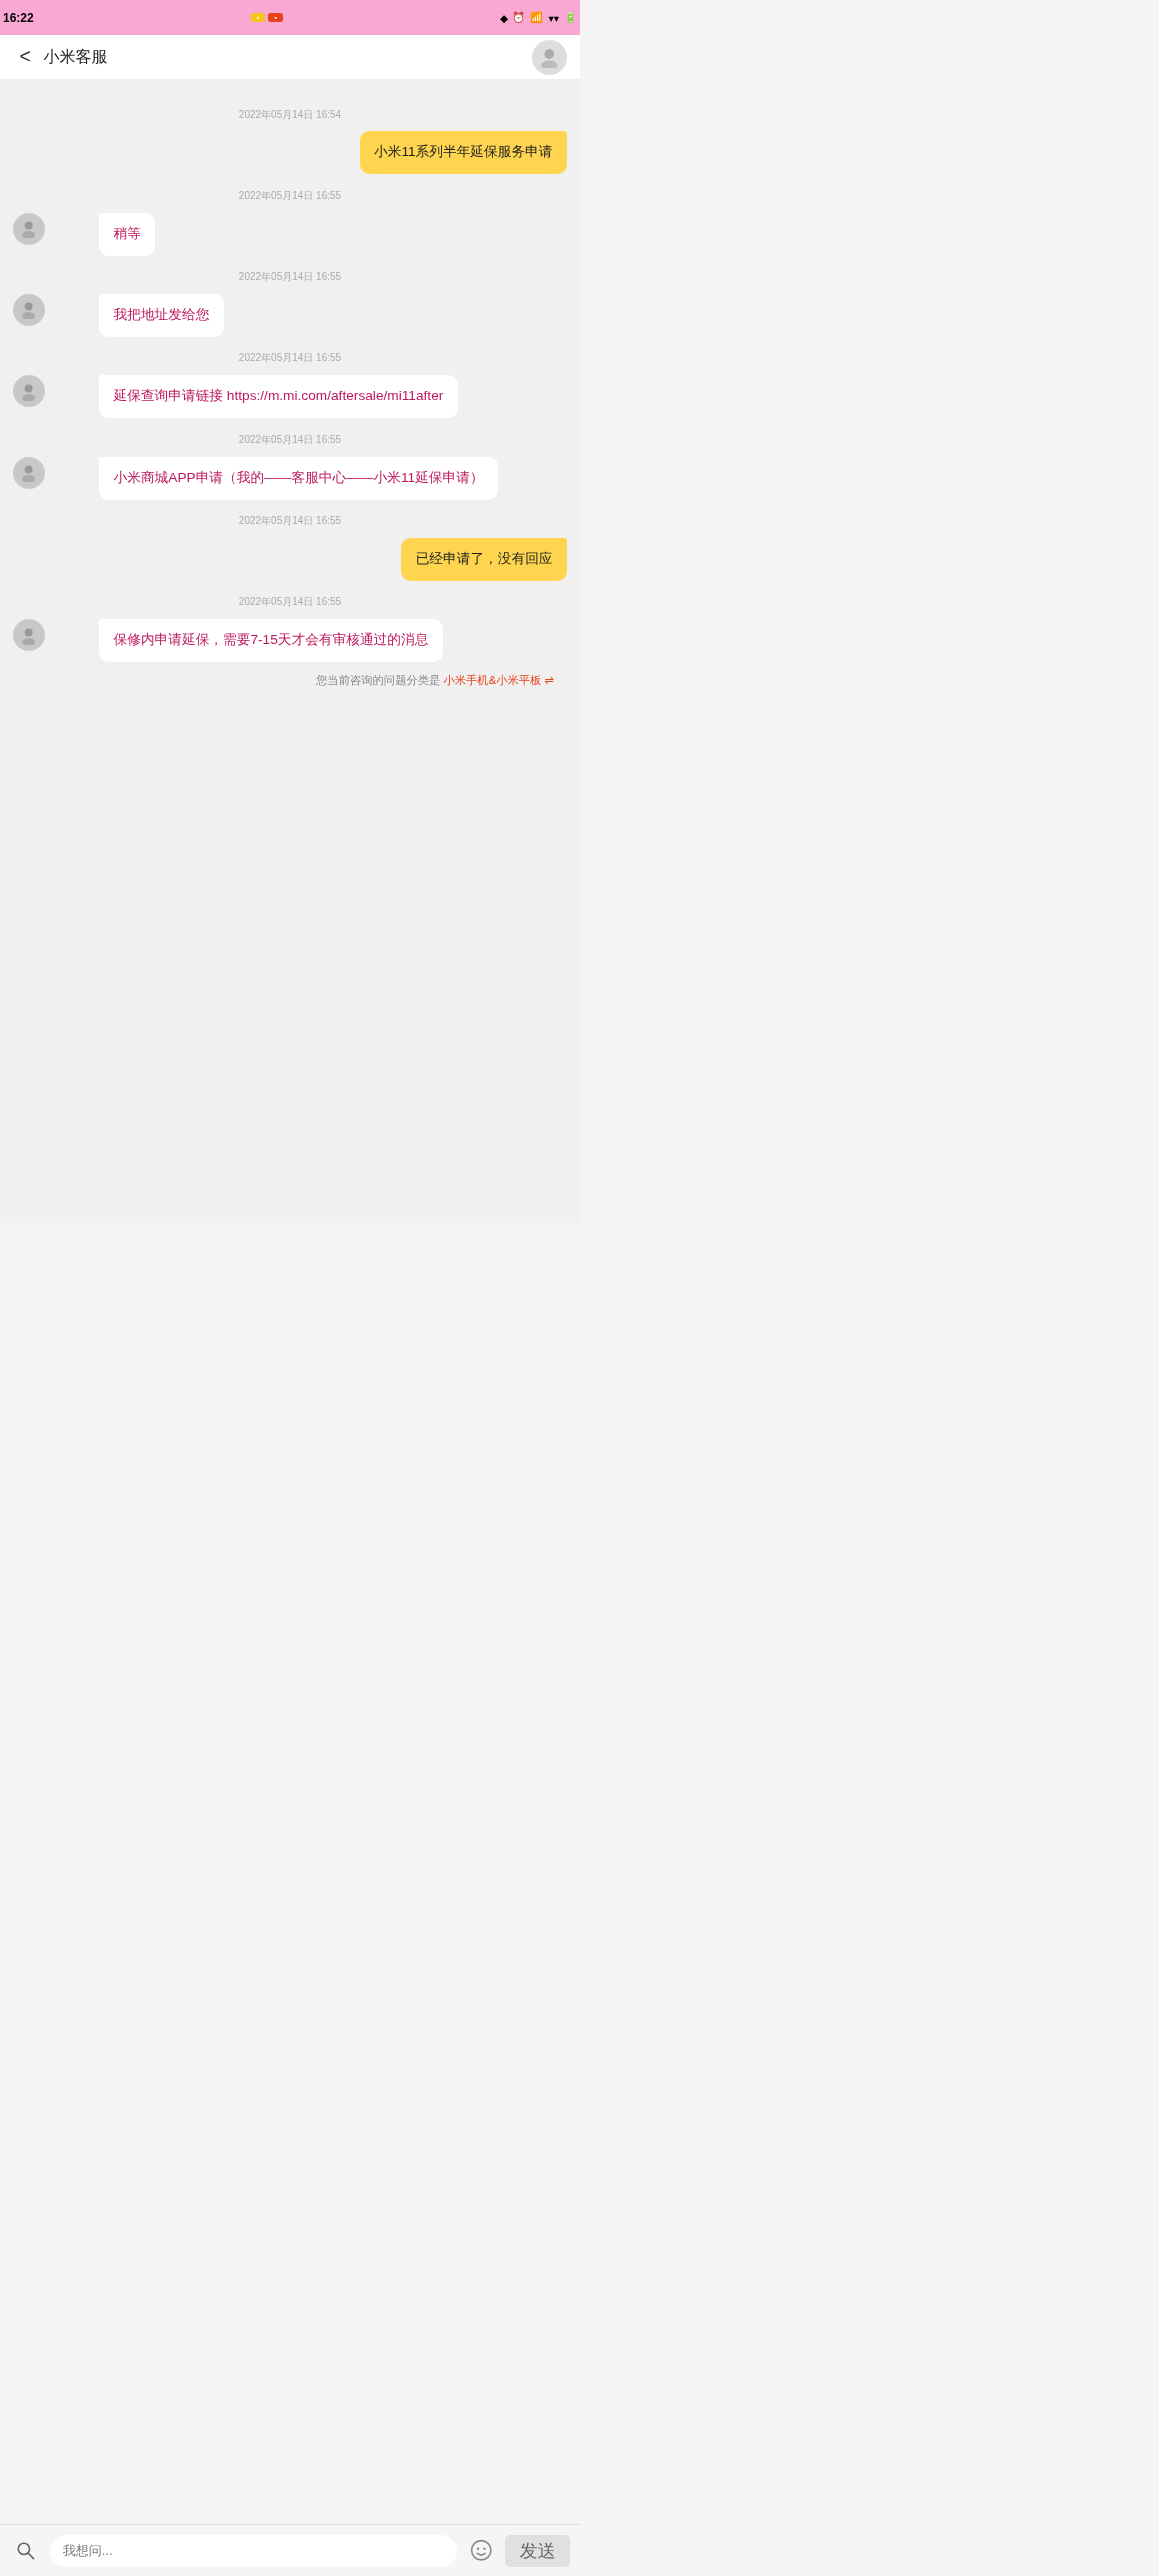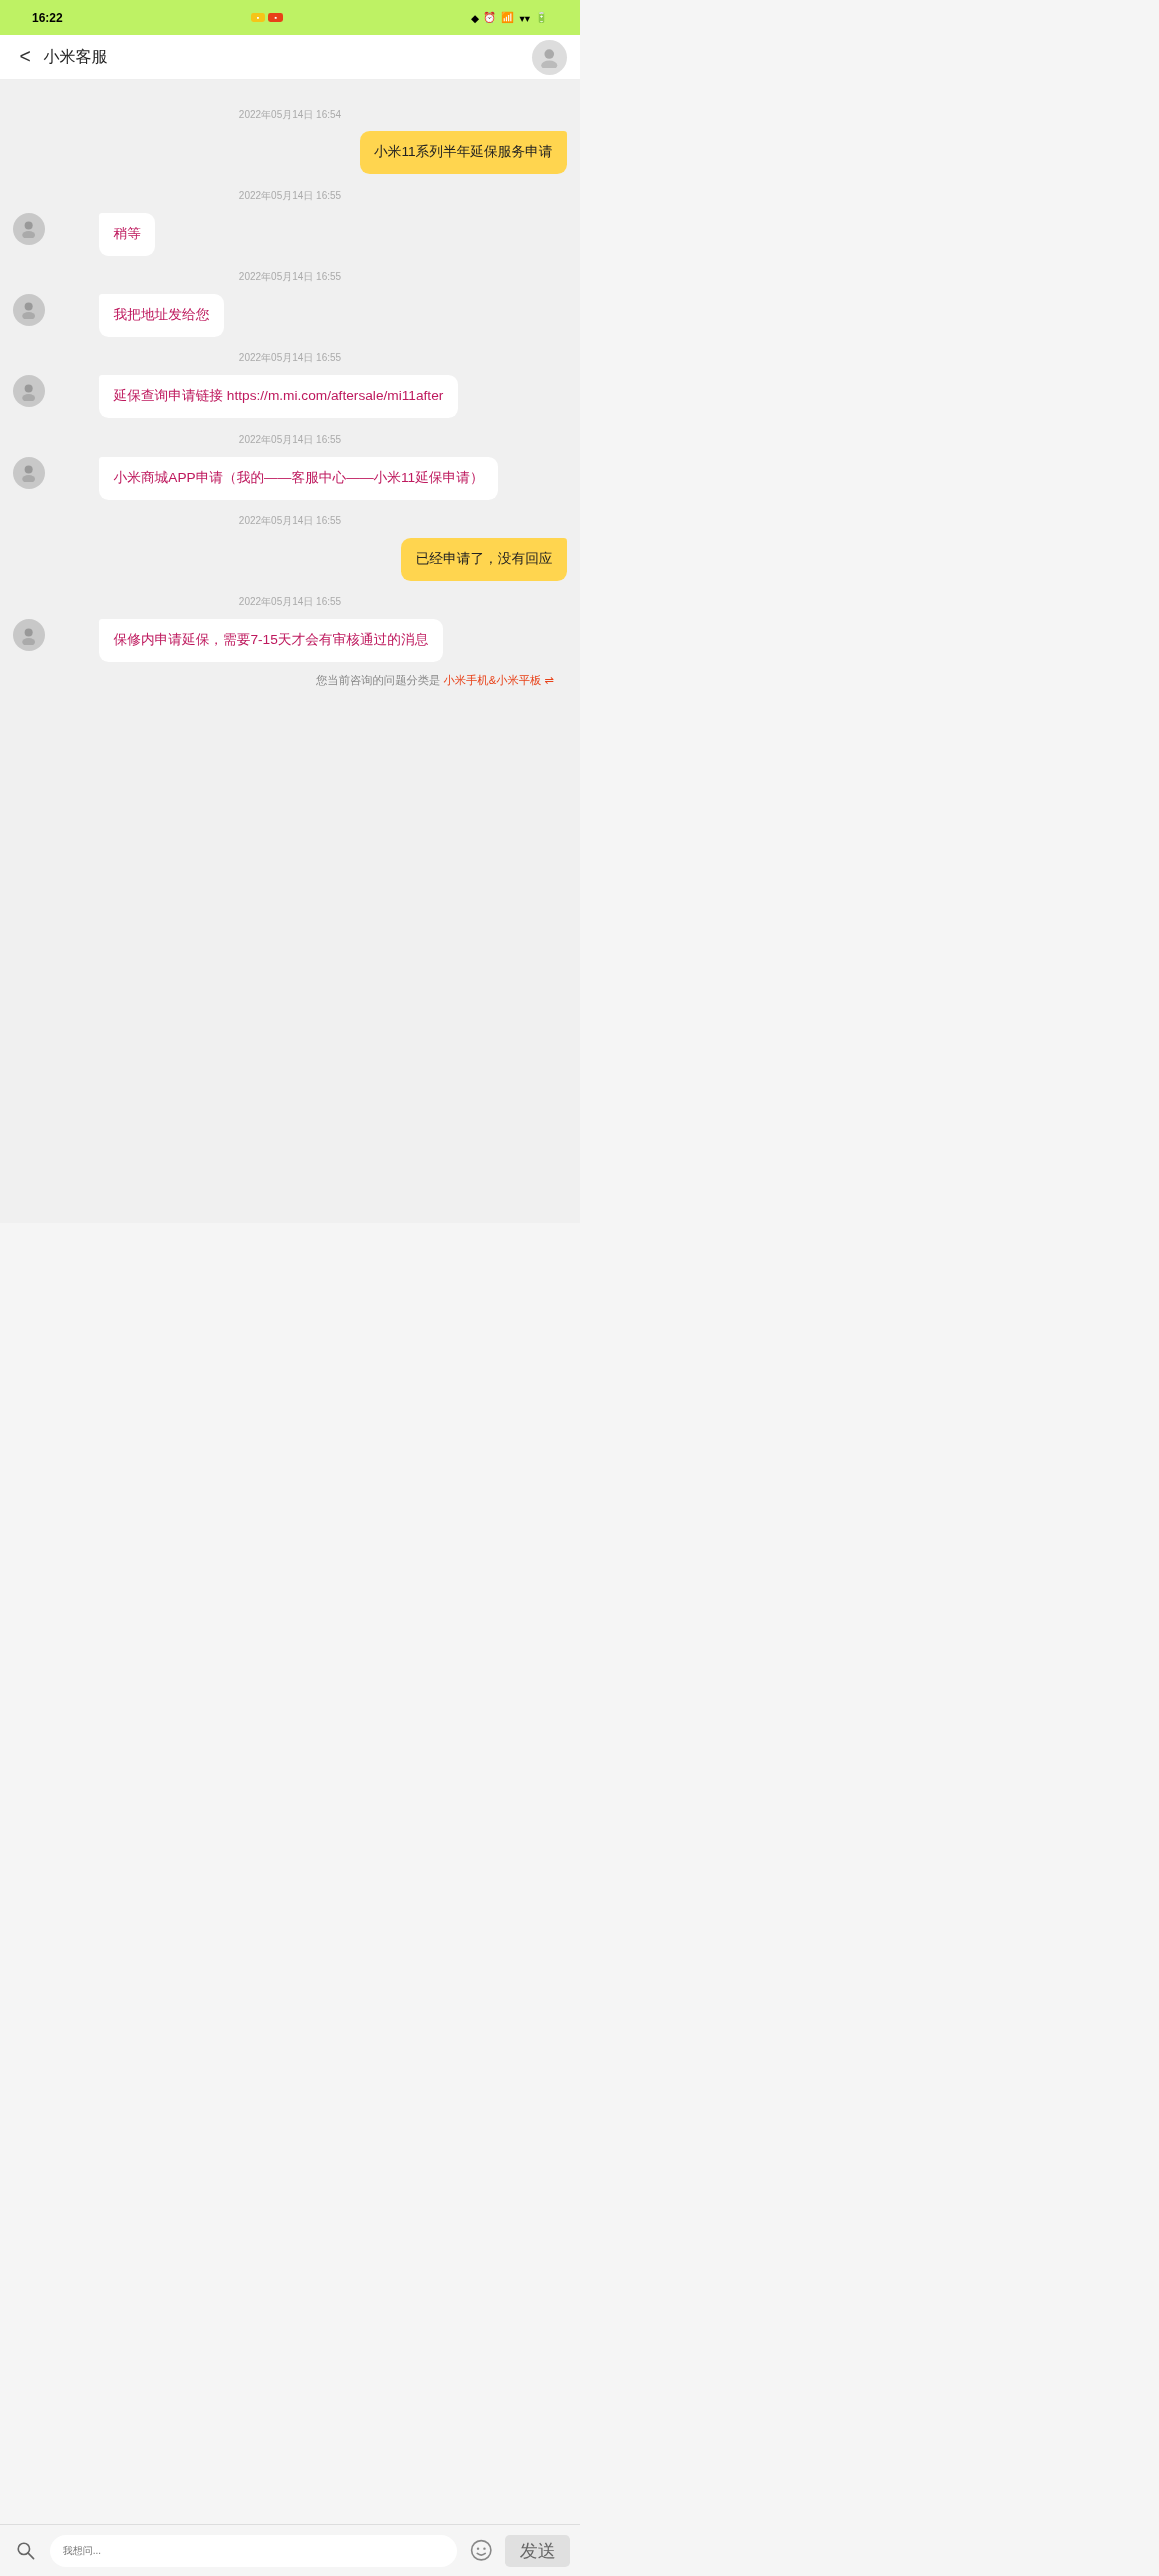--- a/index.html
+++ b/index.html
@@ -8,26 +8,26 @@
       font-family: -apple-system, "PingFang SC", "Microsoft YaHei", sans-serif;
       background: #f5f5f5;
       width: 580px;
       min-height: 1288px;
       position: relative;
       overflow-x: hidden;
     }
 
     
     .status-bar {
-      background: #bef264;
+      background: #f9a8d4;
       height: 35px;
       display: flex;
       align-items: center;
       justify-content: space-between;
-      padding: 0 32px;
+      padding: 0 3px;
     }
     .status-time {
       font-size: 12px;
       font-weight: 600;
       color: #000;
     }
     .status-icons {
       display: flex;
       align-items: center;
       gap: 4.8px;
@@ -187,21 +187,21 @@
       cursor: pointer;
       flex-shrink: 0;
     }
     .input-field {
       flex: 1;
       height: 32px;
       background: #fff;
       border: none;
       border-radius: 16px;
       padding: 0 13px;
-      font-size: 10px;
+      font-size: 13px;
       color: #999;
       outline: none;
     }
     .emoji-btn {
       width: 32px;
       height: 32px;
       display: flex;
       align-items: center;
       justify-content: center;
       cursor: pointer;

